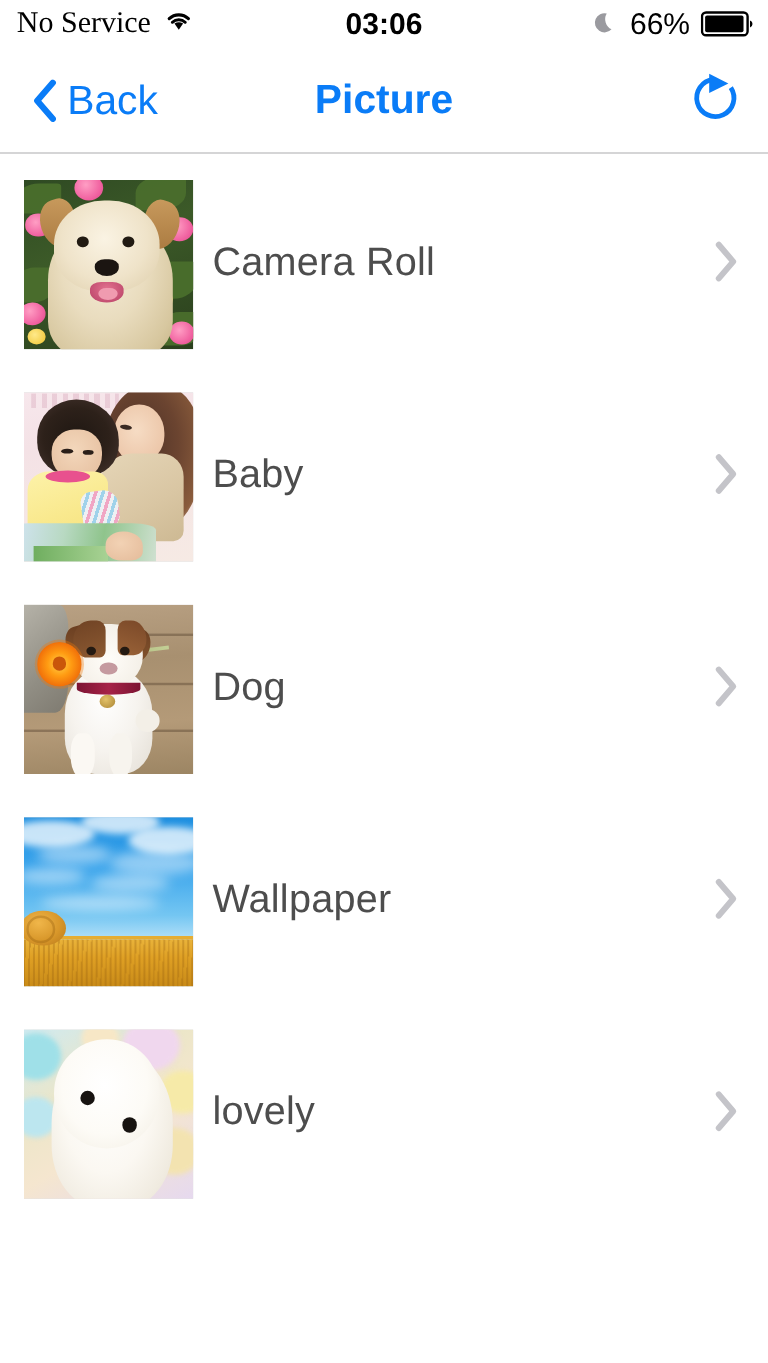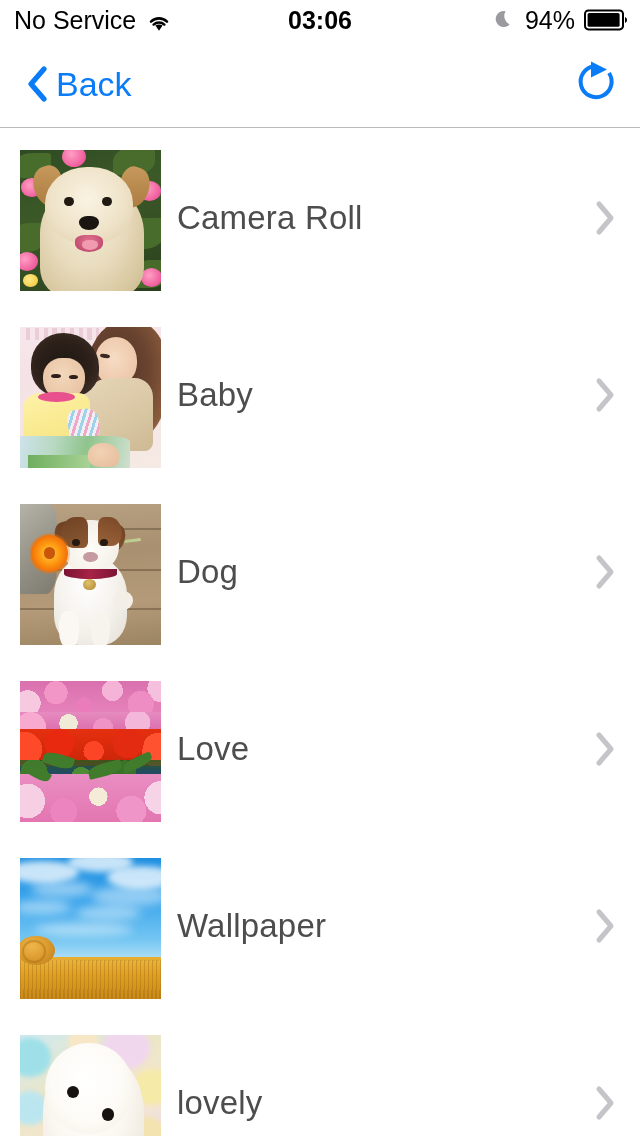--- a/index.html
+++ b/index.html
@@ -11,21 +11,21 @@
   }
   .phone{ position:relative; width:640px; height:1136px; background:#fff; }
 
   
   .status-bar{
     position:relative; height:40px; width:100%;
     background:#ffffff; color:#000000;
     display:flex; align-items:center;
     font-size:24px;
   }
-  .sb-left{ display:flex; align-items:center; gap:10px; padding-left:14px; }
+  .sb-left{ display:flex; align-items:flex-start; gap:10px; padding-left:14px;font-family:Liberation Serif, serif; }
   .sb-carrier{ font-size:25px; letter-spacing:0px; color:#000; }
   .sb-center{
     position:absolute; left:0; right:0; top:0; height:40px;
     display:flex; align-items:center; justify-content:center;
     font-size:25px; font-weight:bold; color:#000;
   }
   .sb-right{
     position:absolute; right:12px; top:0; height:40px;
     display:flex; align-items:center; gap:9px;
   }
@@ -442,41 +442,42 @@
     <div class="sb-center">
       <span>03:06</span>
     </div>
 
     <div class="sb-right">
       <span class="moon-icon">
         <svg viewBox="0 0 22 22" xmlns="http://www.w3.org/2000/svg">
           <path d="M15.6 15.4 A8 8 0 1 1 11.6 2.2 A9.4 9.4 0 0 0 15.6 15.4 Z" fill="#9a9a9f"></path>
         </svg>
       </span>
-      <span class="sb-batt-pct">94%</span>
+      <span class="sb-batt-pct">66%</span>
       <span class="batt-icon">
         <svg viewBox="0 0 44 22" xmlns="http://www.w3.org/2000/svg">
           <rect x="1" y="1.4" width="38" height="19" rx="3.4" ry="3.4" fill="none" stroke="#000" stroke-width="2"></rect>
           <rect x="3.6" y="4" width="32" height="13.8" rx="1.6" ry="1.6" fill="#000"></rect>
           <path d="M41 8 L41 14 A3.2 3.2 0 0 0 41 8 Z" fill="#000"></path>
         </svg>
       </span>
     </div>
   </div>
 
   <div class="nav-bar">
     <div class="nav-back">
       <span class="chev-back">
         <svg viewBox="0 0 22 36" xmlns="http://www.w3.org/2000/svg">
           <path d="M18 3 L5 18 L18 33" stroke="#0a7cf7" stroke-width="5.2" fill="none" stroke-linecap="round" stroke-linejoin="round"></path>
         </svg>
       </span>
       <span class="nav-back-label">Back</span>
     </div>
 
+    <div class="nav-title">Picture</div>
 
     <div class="nav-refresh">
       <span>
         <svg viewBox="0 0 44 46" xmlns="http://www.w3.org/2000/svg">
           <path d="M35 12 A15.5 15.5 0 1 1 20.5 5.2" stroke="#0a7cf7" stroke-width="4" fill="none" stroke-linecap="butt"></path>
           <path d="M17 0.5 L33 8.5 L17 16.5 Z" fill="#0a7cf7"></path>
         </svg>
       </span>
     </div>
   </div>
@@ -571,41 +572,20 @@
         </div>
       </div>
       <div class="album-label">Dog</div>
       <div class="row-chevron">
         <svg viewBox="0 0 26 40" xmlns="http://www.w3.org/2000/svg">
           <path d="M7 6 L19 20 L7 34" stroke="#c4c4c9" stroke-width="5" fill="none" stroke-linecap="round" stroke-linejoin="round"></path>
         </svg>
       </div>
     </div>
 
-    <div class="album-row">
-      <div class="thumb">
-        <div class="art art-love">
-          <div class="band b1"></div>
-          <div class="band b2"></div>
-          <div class="band b3"></div>
-          <div class="band b4"></div>
-          <div class="band b5"></div>
-          <div class="lv-leaf" style="left:16%;top:52%;width:22%;height:9%;transform:rotate(18deg);"></div>
-          <div class="lv-leaf" style="left:48%;top:58%;width:24%;height:9%;transform:rotate(-14deg);"></div>
-          <div class="lv-leaf" style="left:4%;top:62%;width:18%;height:8%;transform:rotate(30deg);"></div>
-          <div class="lv-leaf" style="left:72%;top:54%;width:22%;height:8%;transform:rotate(-24deg);"></div>
-        </div>
-      </div>
-      <div class="album-label">Love</div>
-      <div class="row-chevron">
-        <svg viewBox="0 0 26 40" xmlns="http://www.w3.org/2000/svg">
-          <path d="M7 6 L19 20 L7 34" stroke="#c4c4c9" stroke-width="5" fill="none" stroke-linecap="round" stroke-linejoin="round"></path>
-        </svg>
-      </div>
-    </div>
 
     <div class="album-row">
       <div class="thumb">
         <div class="art art-wall">
           <div class="wl-cloud" style="left:-10%;top:2%;width:52%;height:16%;"></div>
           <div class="wl-cloud" style="left:34%;top:-4%;width:46%;height:14%;"></div>
           <div class="wl-cloud" style="left:62%;top:6%;width:48%;height:16%;"></div>
           <div class="wl-cloud2" style="left:8%;top:16%;width:44%;height:12%;"></div>
           <div class="wl-cloud2" style="left:50%;top:20%;width:56%;height:14%;"></div>
           <div class="wl-cloud2" style="left:-4%;top:30%;width:40%;height:10%;"></div>

